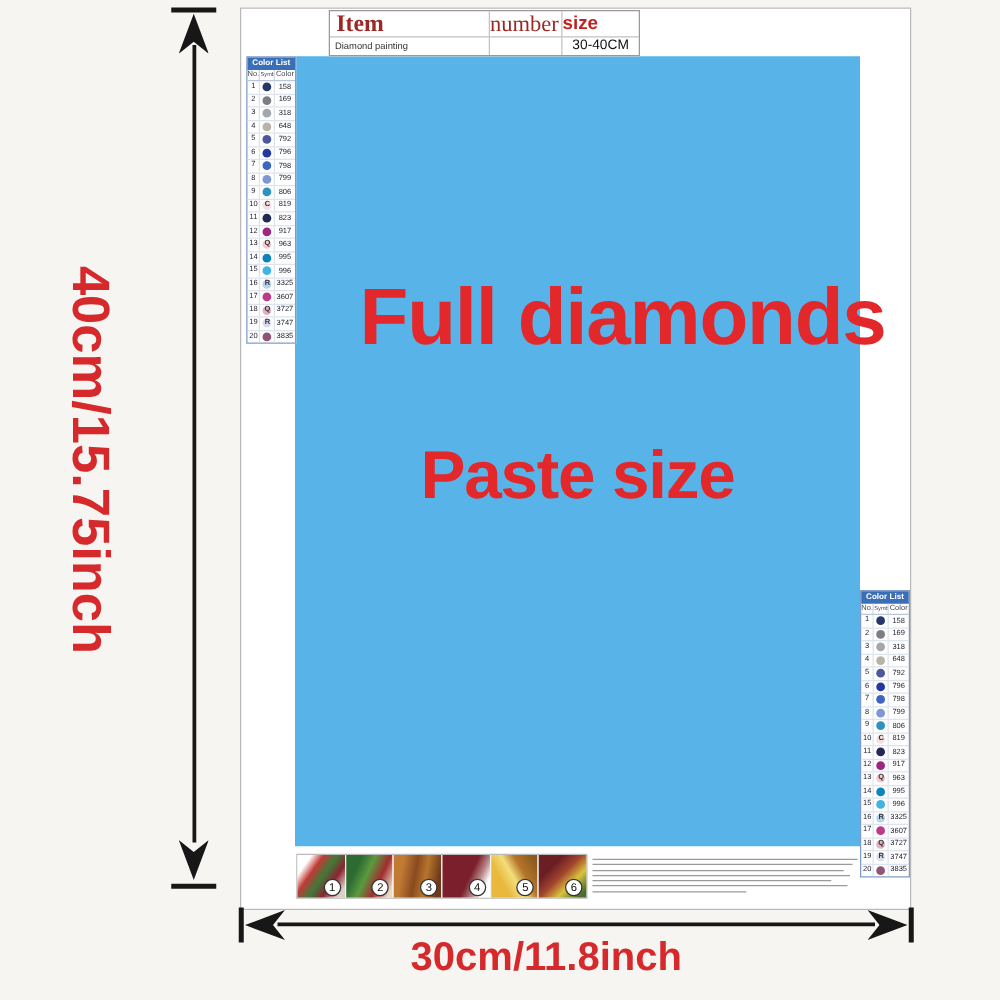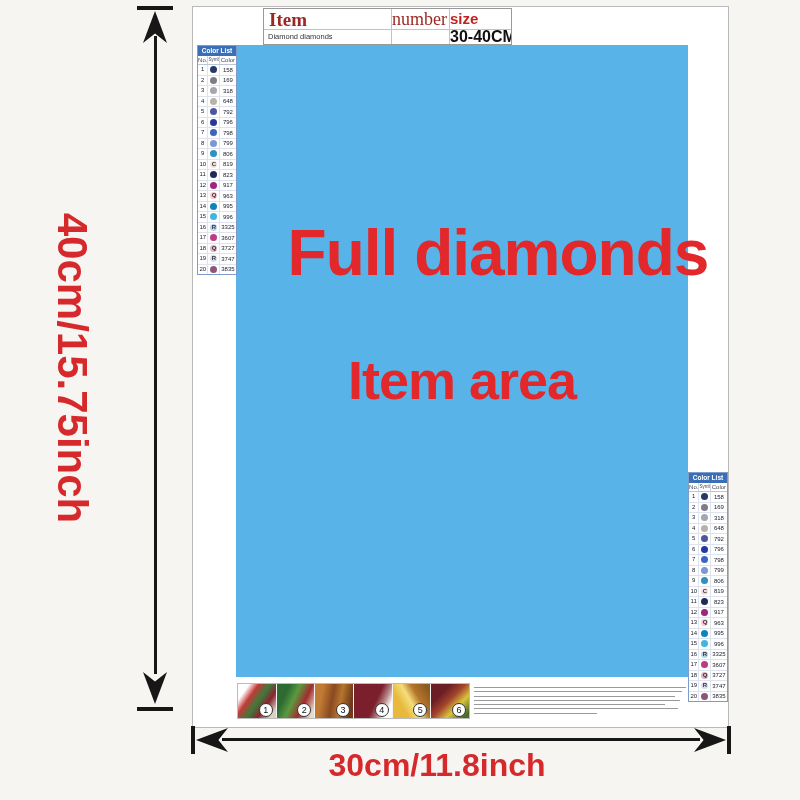--- a/index.html
+++ b/index.html
@@ -16,21 +16,21 @@
   
   #item-table{left:263px;top:8px;width:249px;height:37px;background:#fff;border:1px solid #999;
     display:grid;grid-template-columns:128px 58px 61px;grid-template-rows:21px 14px;}
   #item-table .cell{border-right:1px solid #c2c2c2;border-bottom:1px solid #c2c2c2;overflow:hidden;white-space:nowrap;}
   #item-table .cell.last-col{border-right:none;}
   #item-table .cell.last-row{border-bottom:none;}
   .th-item{font-family:"Liberation Serif",serif;font-weight:bold;font-size:19px;color:#9c2824;padding-left:5px;line-height:21px;}
   .th-number{font-family:"Liberation Serif",serif;font-weight:normal;font-size:18px;color:#9c2824;line-height:21px;}
   .th-size{font-weight:bold;font-size:15px;color:#c2211f;text-align:left;line-height:20px;}
   .td-name{font-size:7.5px;color:#333;padding-left:4px;line-height:14px;}
-  .td-size{font-size:16px;color:#111;text-align:center;line-height:13px;font-weight:bold;}
+  .td-size{font-size:11px;color:#111;text-align:center;line-height:13px;}
 
   
   #paste-area{left:236px;top:45px;width:452px;height:632px;background:#58b4e8;}
   .paste-title{left:236px;top:220px;width:524px;text-align:center;font-size:64px;line-height:1.05;
     font-weight:bold;color:#e2282b;letter-spacing:-1px;}
   .paste-subtitle{left:236px;top:352px;width:452px;text-align:center;font-size:54px;line-height:1.05;
     font-weight:bold;color:#e2282b;letter-spacing:-1px;}
 
   
   .color-list{width:40px;background:#fff;border:1px solid #7e9cc8;font-size:6px;color:#223;}
@@ -85,27 +85,27 @@
     text-align:center;font-size:42px;font-weight:bold;color:#d5292c;line-height:48px;}
   #width-label{left:237px;top:747px;width:400px;text-align:center;font-size:32px;font-weight:bold;color:#d5292c;}
 </style>
 </head>
 <body>
 
 <div class="abs" id="canvas-sheet"></div>
 
 <div class="abs" id="paste-area"></div>
 <div class="abs paste-title">Full diamonds</div>
-<div class="abs paste-subtitle">Item area</div>
+<div class="abs paste-subtitle">Paste size</div>
 
 <div class="abs" id="item-table">
   <div class="cell th-item">Item</div>
   <div class="cell th-number">number</div>
   <div class="cell th-size last-col">size</div>
-  <div class="cell td-name last-row">Diamond diamonds</div>
+  <div class="cell td-name last-row">Diamond painting</div>
   <div class="cell td-name last-row"></div>
   <div class="cell td-size last-col last-row">30-40CM</div>
 </div>
 
 <div class="abs color-list" id="color-list-left">
     <div class="cl-title" style="background: rgb(58, 111, 183);">Color List</div>
     <div class="cl-cols">
       <span class="cl-c1">No.</span>
       <span class="cl-c2">Symbol</span>
       <span class="cl-c3">Color</span>

